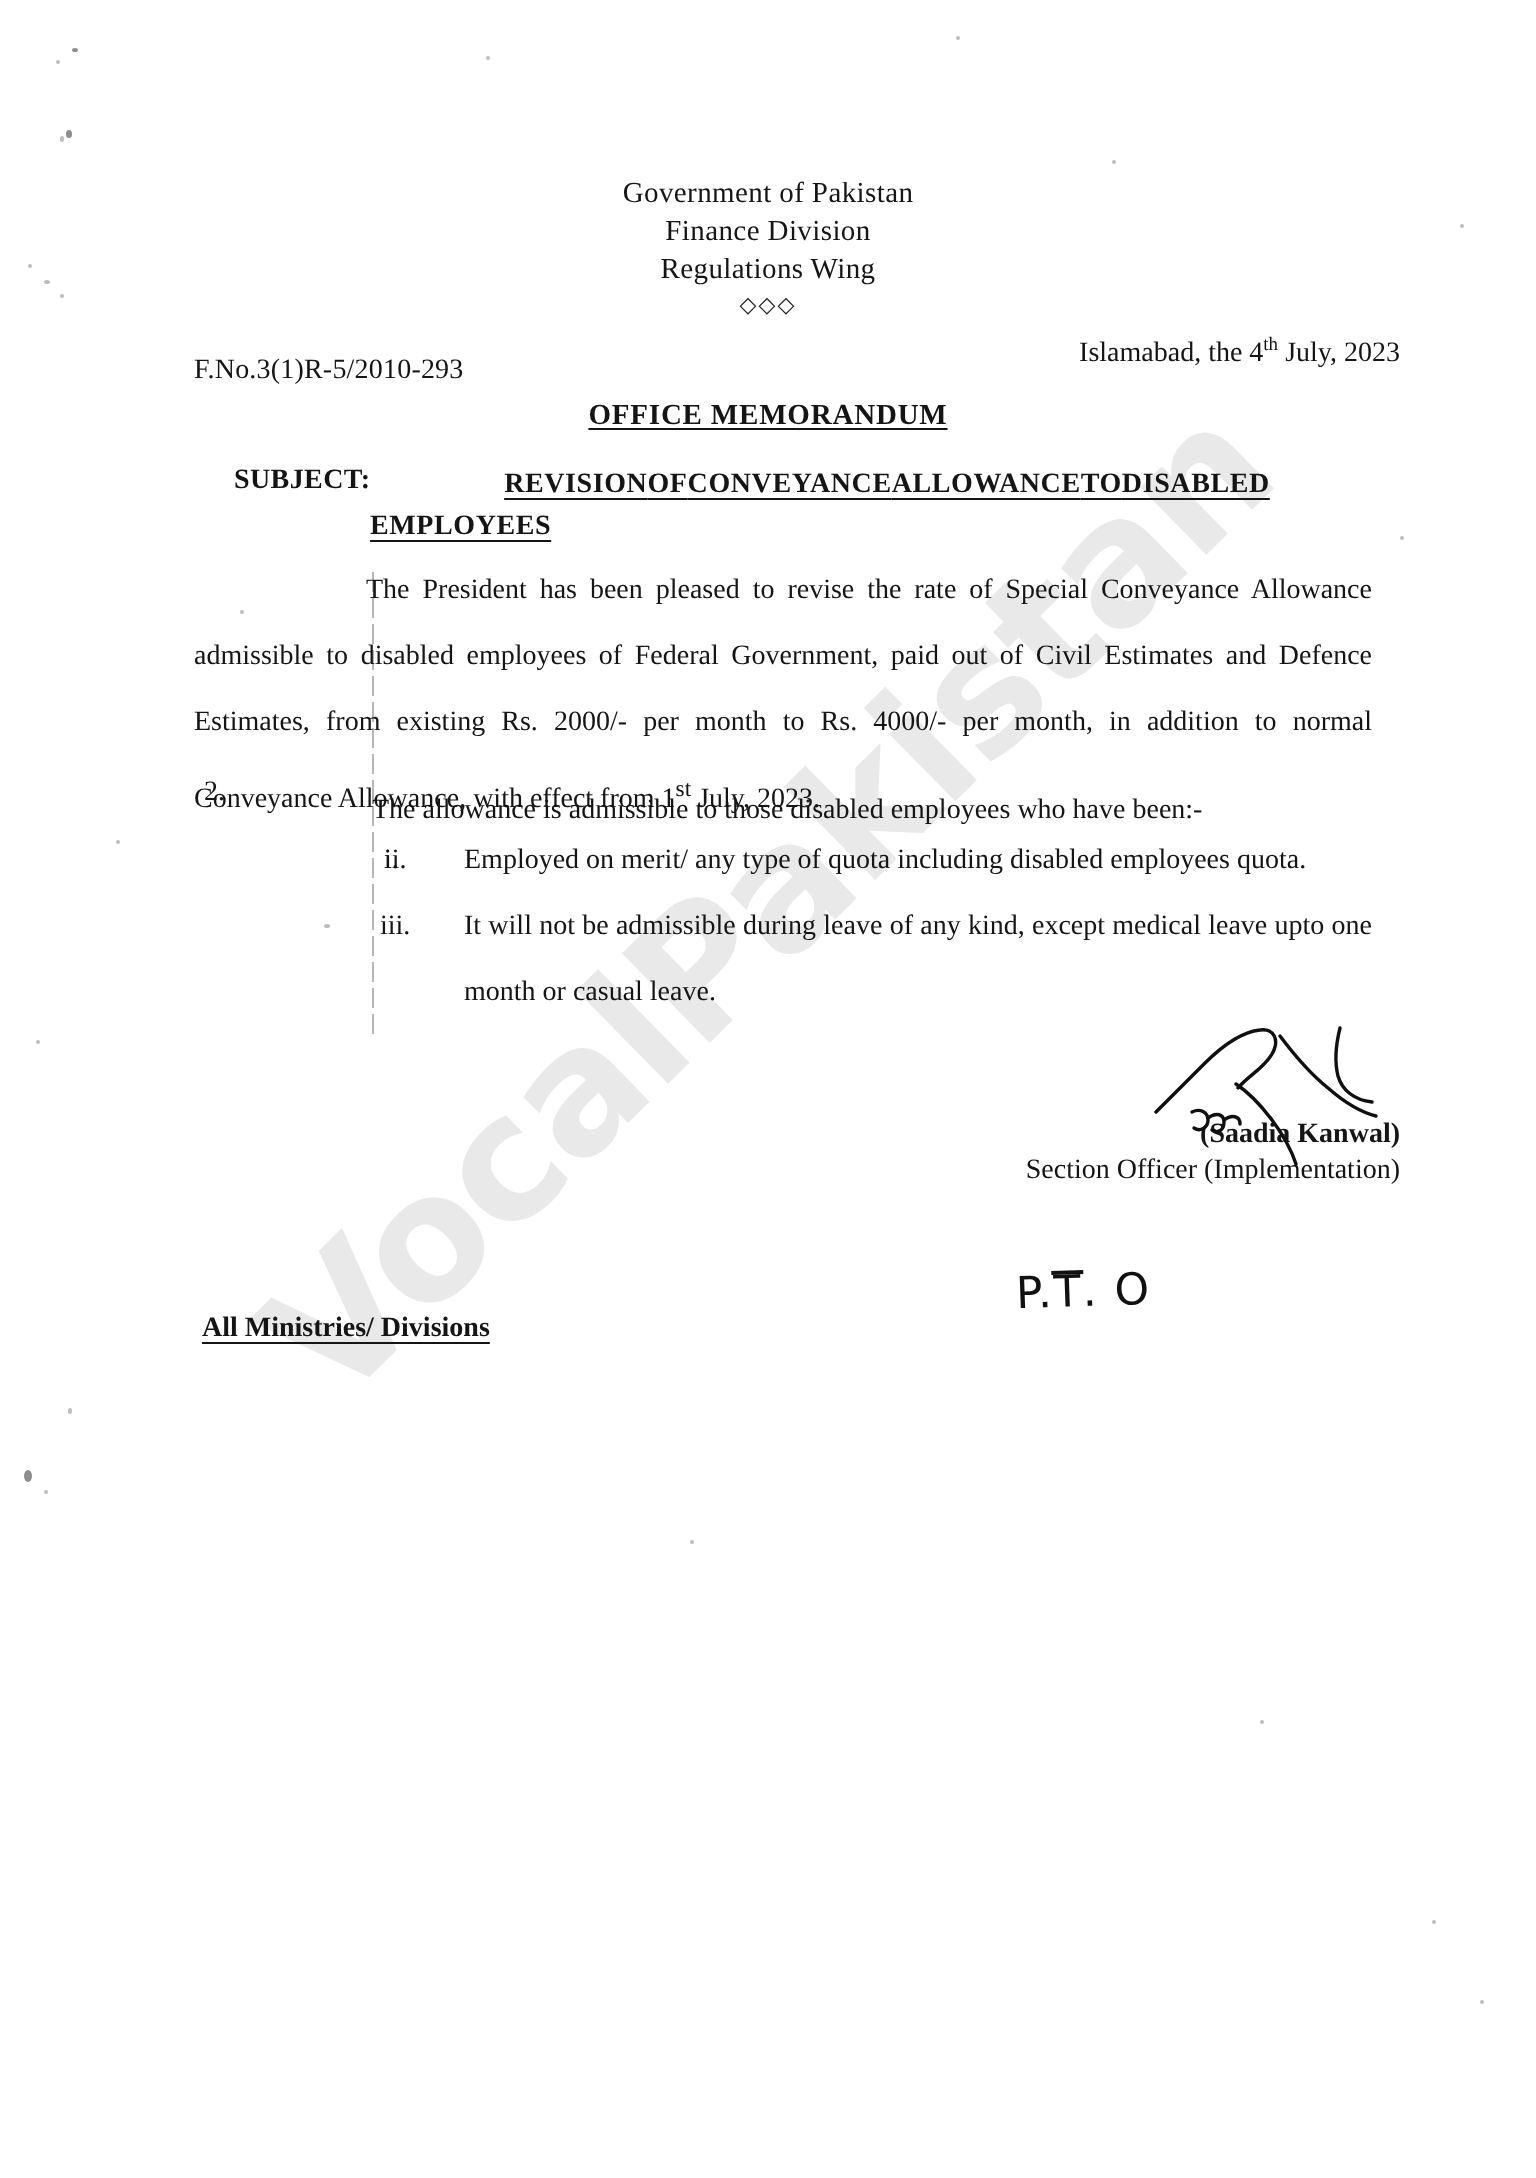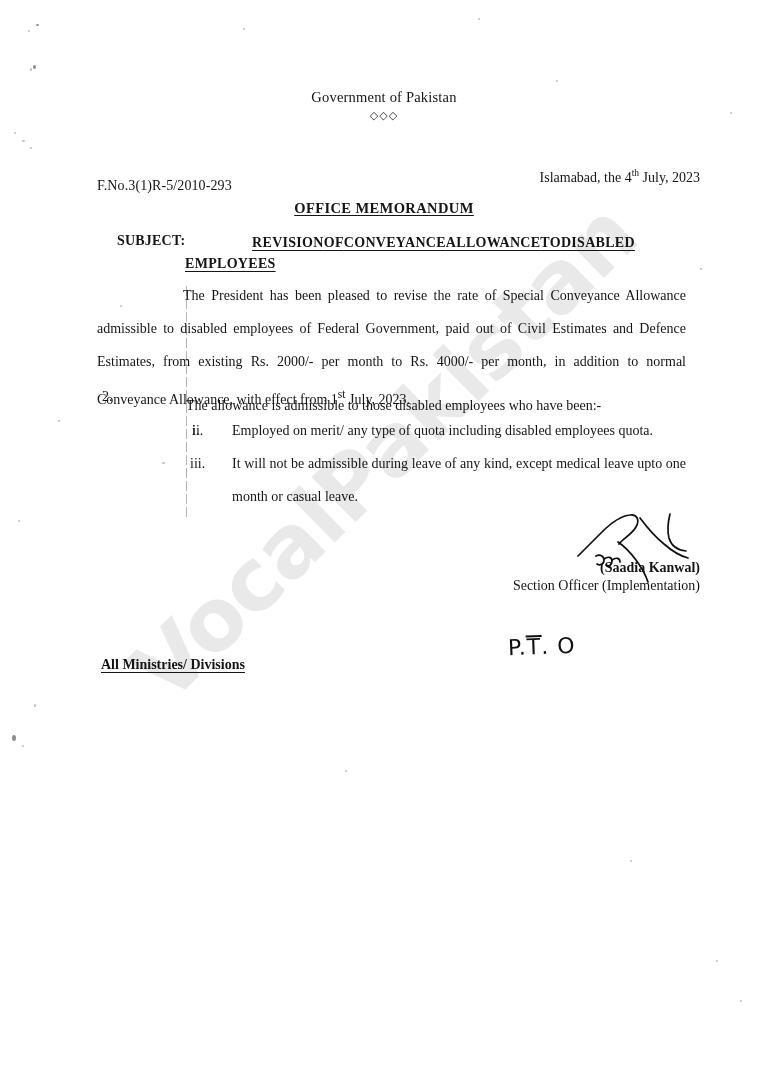--- a/index.html
+++ b/index.html
@@ -277,20 +277,22 @@
 
   <div class="speck" style="left:716px; top:960px; width:2px; height:2px;"></div>
   <div class="speck" style="left:740px; top:1000px; width:2px; height:2px;"></div>
 
   <div id="margin-rule" class="abs"></div>
 
   <div id="content">
 
     <div id="letterhead" class="abs">
       <span class="lh-line">Government of Pakistan</span>
+      <span class="lh-line">Finance Division</span>
+      <span class="lh-line">Regulations Wing</span>
       <span id="ornament">◇◇◇</span>
     </div>
 
     <div id="file-no" class="abs">F.No.3(1)R-5/2010-293</div>
 
     <div id="date-line" class="abs"><span>Islamabad, the 4</span><sup>th</sup><span> July, 2023</span></div>
 
     <div id="om-title" class="abs"><span>OFFICE MEMORANDUM</span></div>
 
     <div id="subject-block" class="abs">

